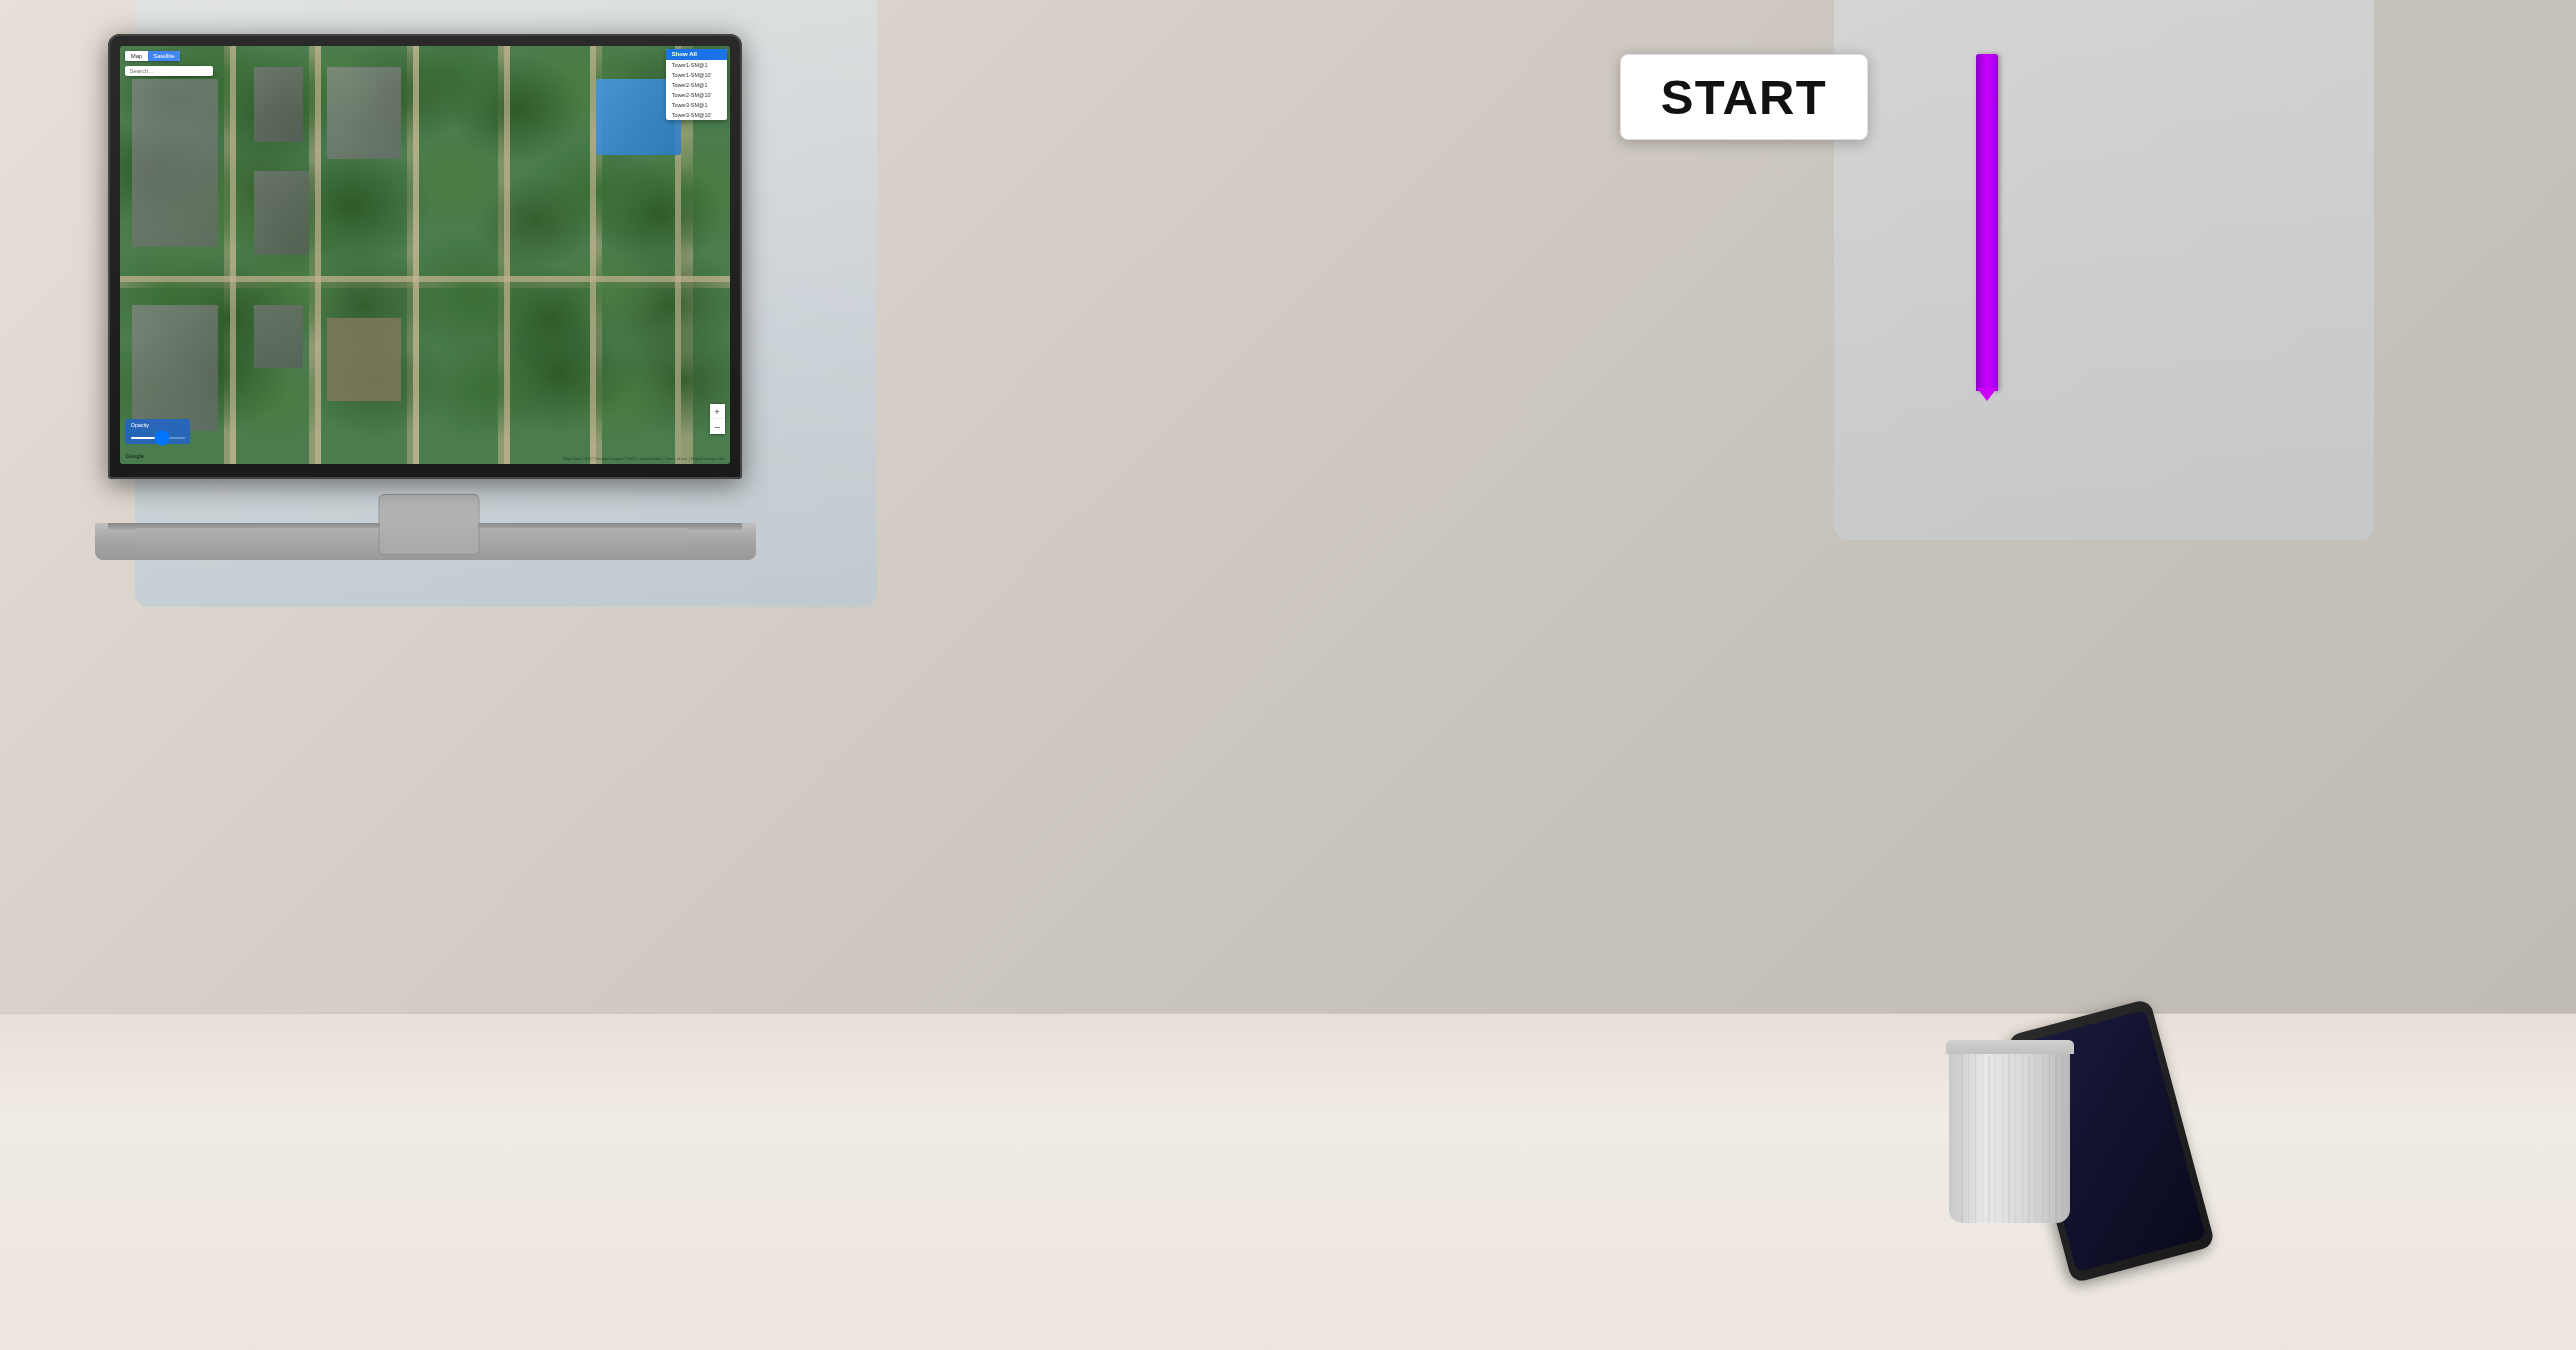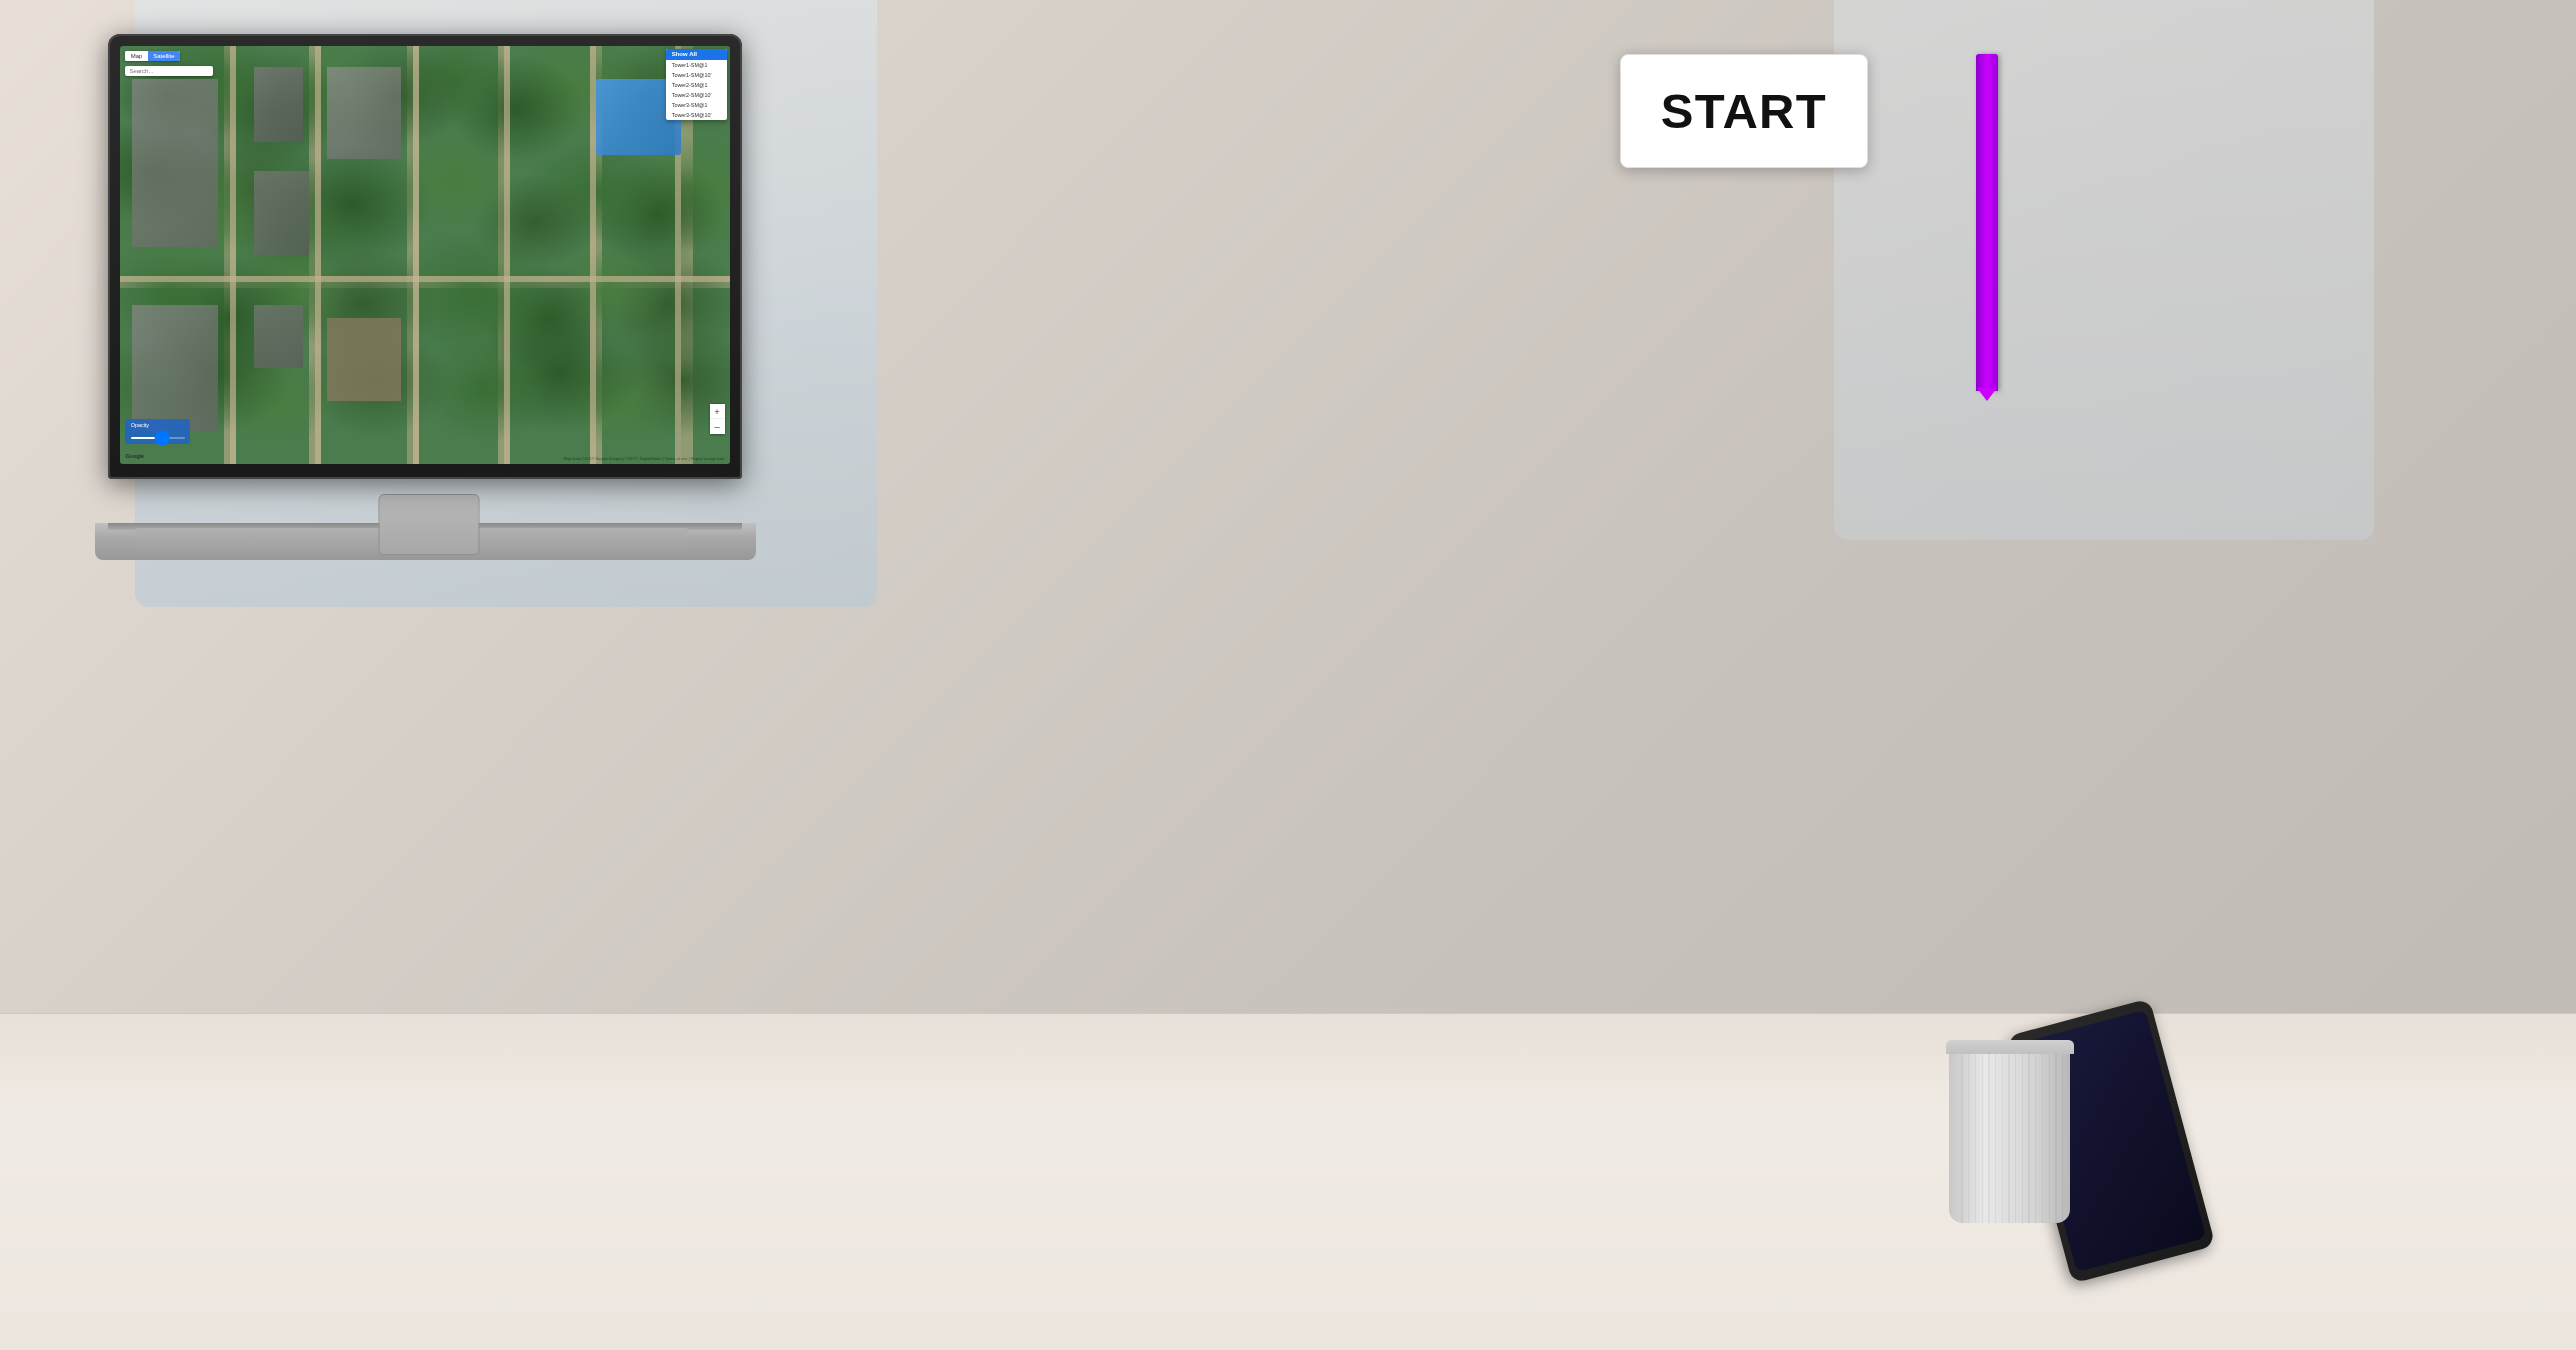--- a/index.html
+++ b/index.html
@@ -270,21 +270,21 @@
       z-index: 9;
     }
 
     
     .start-button {
       position: absolute;
       top: 54px;
       right: 708px;
       background: white;
       border-radius: 8px;
-      padding: 28px 40px;
+      padding: 14px 40px;
       box-shadow: 0 2.7px 13.5px rgba(0,0,0,0.25);
       z-index: 50;
       border: 0.7px solid #e0e0e0;
     }
     .start-label {
       font-size: 49px;
       font-weight: 900;
       color: #111;
       letter-spacing: 1.3px;
     }

